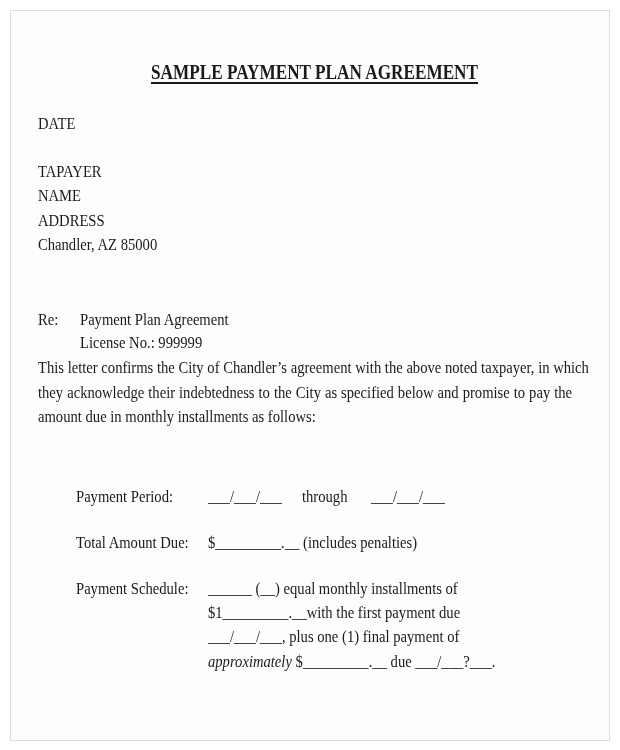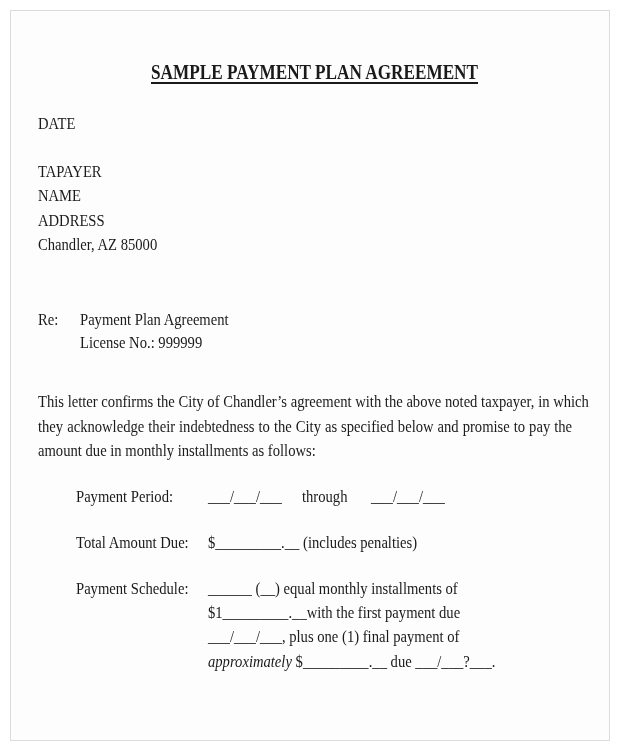--- a/index.html
+++ b/index.html
@@ -5,21 +5,21 @@
   html, body { margin:0; padding:0; background:#ffffff; }
   body { width:620px; height:750px; position:relative; overflow:hidden;
          font-family:"Liberation Serif", "DejaVu Serif", serif; color:#1a1a1a; }
   .page { position:absolute; left:10px; top:10px; width:598px; height:729px;
           border:1px solid #dcdcdc; background:#fdfdfd; }
   .abs { position:absolute; white-space:nowrap; font-size:17px; line-height:20px;
          transform-origin:left top; }
   .title { left:151px; top:62px; font-weight:bold; font-size:20px; text-decoration:underline;
            text-underline-offset:3px; transform:scaleX(0.86); }
   .cond { transform:scaleX(0.86); }
-  .para { position:absolute; left:38px; top:390px; width:535px; font-size:17px; line-height:24.5px;
+  .para { position:absolute; left:38px; top:356px; width:535px; font-size:17px; line-height:24.5px;
           text-align:justify; }
   .para span { display:block; white-space:nowrap; transform:scaleX(0.86); transform-origin:left top; }
   .para span.j { text-align:justify; text-align-last:justify; width:621px; }
   i.it { font-style:italic; }
 </style>
 </head>
 <body>
 
 <div class="page"></div>
 

